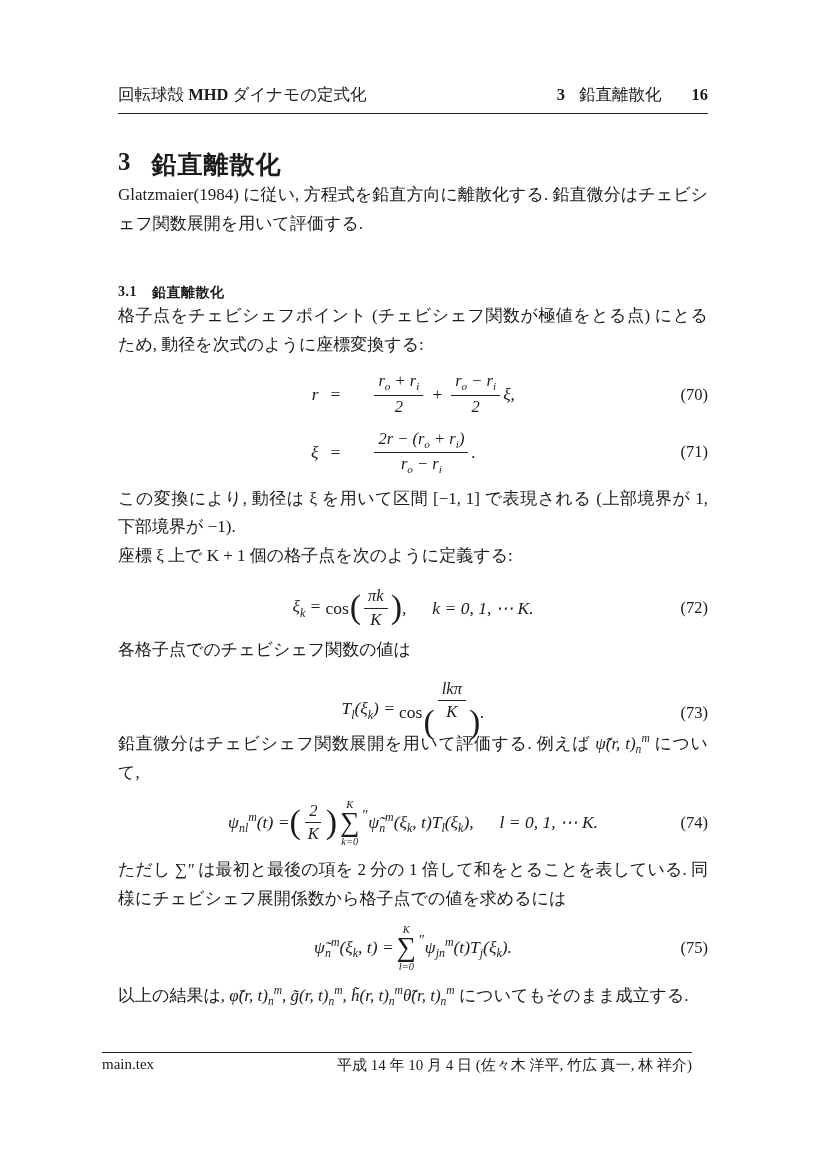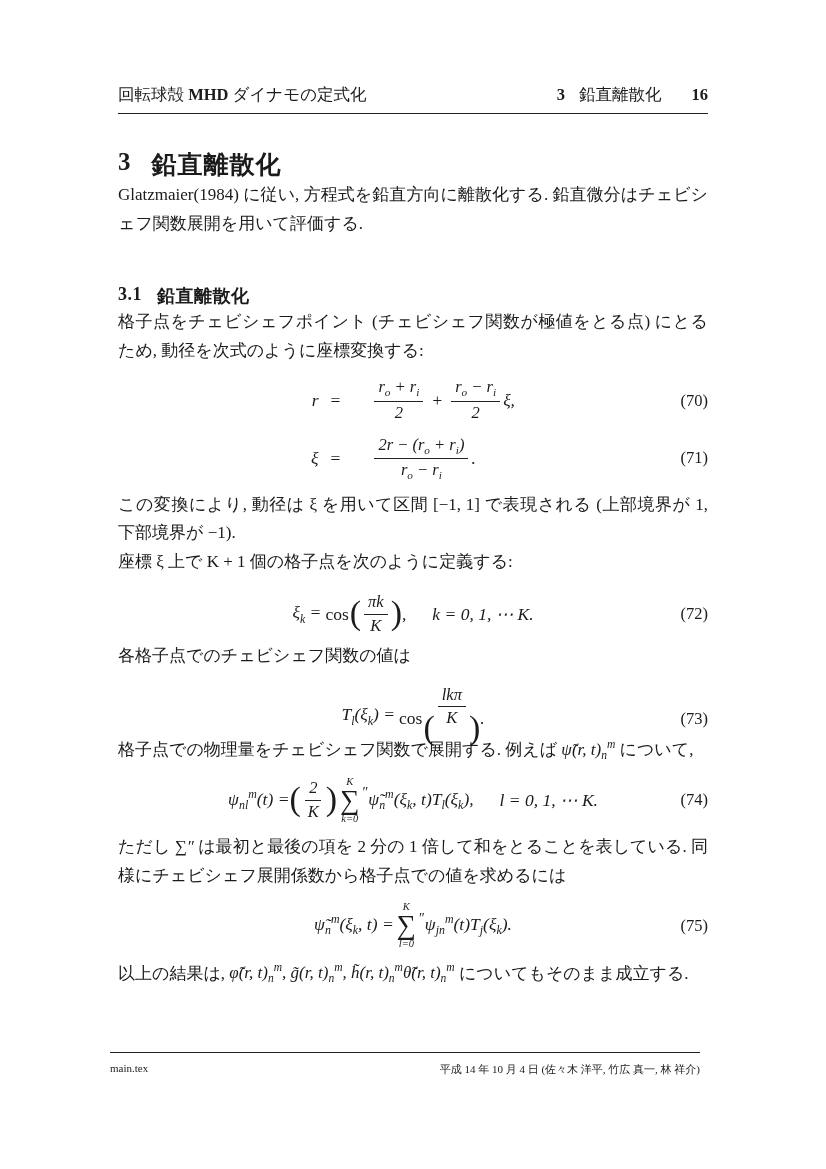--- a/index.html
+++ b/index.html
@@ -15,21 +15,21 @@
   .pghead .hleft .hbold { font-weight:bold; }
   .pghead .hright { display:flex; align-items:baseline; }
   .pghead .hsecnum { font-weight:bold; margin-right:14px; }
   .pghead .hsectitle { margin-right:30px; }
   .pghead .hpage { font-weight:bold; }
   .headrule { border:none; border-top:1.6px solid #222; margin:7px 0 0 0; }
 
   
   h1.sec { display:flex; gap:20px; font-size:25px; font-weight:bold;
            margin:34px 0 0 0; letter-spacing:1px; }
-  h2.subsec { display:flex; gap:15px; font-size:18px; font-weight:bold;
+  h2.subsec { display:flex; gap:15px; font-size:14px; font-weight:bold;
               margin:46px 0 0 0; letter-spacing:0.5px; }
 
   
   p.body { font-size:17px; line-height:1.68; margin:0; text-align:justify; }
   .m-intro   { margin-top:36px; }
   .m-p1      { margin-top:34px; }
   .m-p2      { margin-top:24px; }
   .m-p3      { margin-top:4px;  }
   .m-p4      { margin-top:20px; }
   .m-p5      { margin-top:8px;  }
@@ -67,23 +67,23 @@
   .eqnarray .rhs { display:flex; align-items:center; justify-self:start;margin-left:19px; }
   .eqno70 { top:23%; transform:translateY(-50%);margin-left:40px; }
   .eqno71 { top:77%; transform:translateY(-50%); }
 
   .m-eq72 { margin:14px 0 4px 0; min-height:48px; }
   .m-eq73 { margin:8px 0 6px 0; min-height:50px;align-items:flex-end; }
   .m-eq74 { margin:6px 0 4px 0; min-height:58px; }
   .m-eq75 { margin:6px 0 4px 0; min-height:58px; }
 
   
-  .pgfoot { position:absolute; left:110px; width:590px; top:1052px;
-            border-top:1.6px solid #222; padding-top:9px; display:flex;
-            justify-content:space-between; font-size:11px; }
+  .pgfoot { position:absolute; left:102px; width:590px; top:1052px;
+            border-top:1.6px solid #222; padding-top:3px; display:flex;
+            justify-content:space-between; font-size:15px; }
 </style>
 </head>
 <body>
 
 <div class="page">
   <div class="content">
 
     <div class="pghead">
       <span class="hleft"><span>回転球殻 </span><span class="hbold">MHD</span><span> ダイナモの定式化</span></span>
       <span class="hright">
@@ -165,21 +165,21 @@
       <span class="bp">(</span>
       <span class="frac">
         <span class="fnum mi">lkπ</span>
         <span class="fden mi">K</span>
       </span>
       <span class="bp">)</span>
       <span class="mi">.</span>
       <span class="eqno">(73)</span>
     </div>
 
-    <p class="body m-p6"><span>格子点での物理量をチェビシェフ関数で展開する. 例えば </span><span class="mi">ψ̃(r, t)<sub>n</sub><sup>m</sup></span><span> について,</span></p>
+    <p class="body m-p6"><span>鉛直微分はチェビシェフ関数展開を用いて評価する. 例えば </span><span class="mi">ψ̃(r, t)<sub>n</sub><sup>m</sup></span><span> について,</span></p>
 
     <div class="eqline m-eq74">
       <span class="mi">ψ<sub>nl</sub><sup>m</sup>(t) =</span>
       <span class="bp">(</span>
       <span class="frac">
         <span class="fnum mi">2</span>
         <span class="fden mi">K</span>
       </span>
       <span class="bp">)</span>
       <span class="sum">

